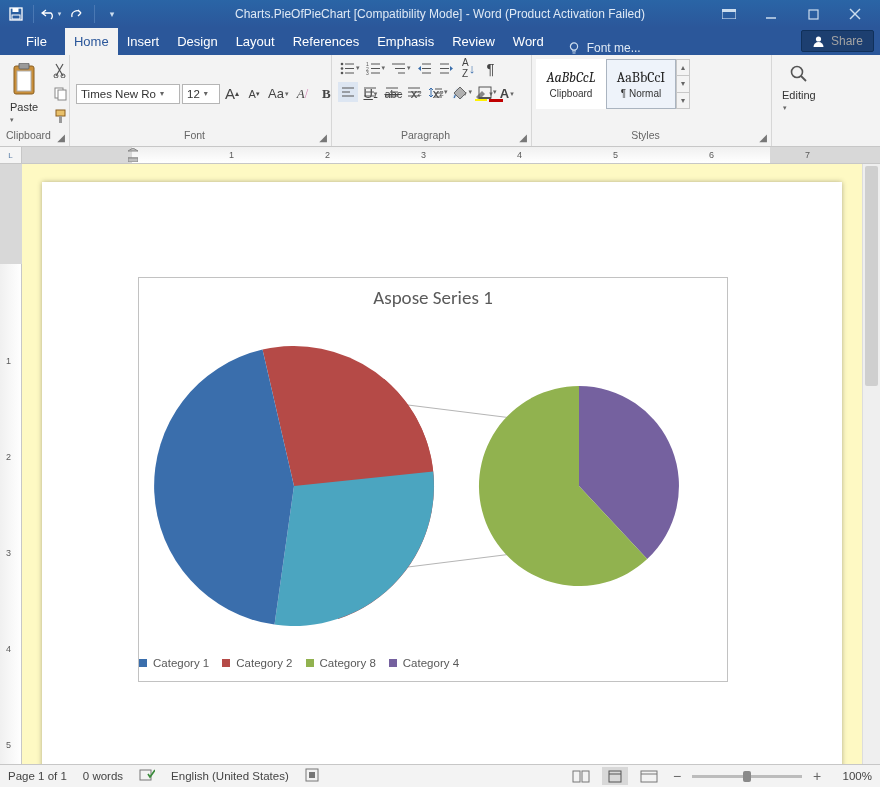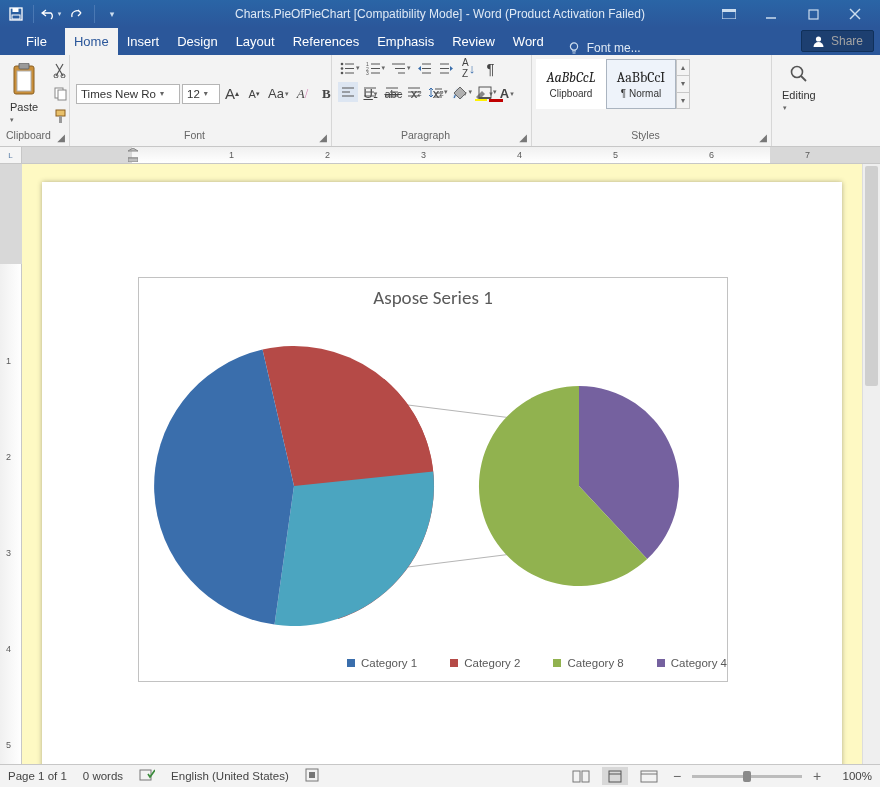--- a/index.html
+++ b/index.html
@@ -67,21 +67,21 @@
   .vruler{position:absolute;left:0;top:17px;width:22px;bottom:0;background:linear-gradient(90deg,#f0f0f0,#fff);border-right:1px solid var(--bd)}
   .vruler .dark{position:absolute;left:0;width:22px;background:#d8d8d8}
   .vruler .dark.t{top:0;height:100px}
   .doc-scroll{position:absolute;left:22px;top:17px;right:18px;bottom:0;overflow:auto;background:#fef9c3}
   .page{width:800px;min-height:1000px;background:#fff;margin:18px auto 30px auto;box-shadow:0 0 5px rgba(0,0,0,.3);position:relative}
   .vscroll{position:absolute;right:0;top:17px;width:18px;bottom:0;background:#efefef;border-left:1px solid #ddd}
   .vscroll .thumb{position:absolute;left:2px;right:2px;top:2px;height:220px;background:#cfcfcf;border-radius:2px}
   
   .chart{position:absolute;left:96px;top:95px;width:590px;height:405px;border:1px solid #c2c2c2;background:#fff}
   .chart-title{text-align:center;font-size:19px;color:#5a5a5a;margin-top:8px;font-family:"Calibri",sans-serif}
-  .legend{position:absolute;bottom:12px;left:0;right:0;display:flex;justify-content:flex-end;gap:33px;font-size:11.5px;color:#595959}
+  .legend{position:absolute;bottom:12px;left:0;right:0;display:flex;justify-content:flex-start;gap:13px;font-size:11.5px;color:#595959}
   .lg{display:flex;align-items:center;gap:6px}
   .lg .sw{width:8px;height:8px}
   
   .status{position:absolute;left:0;right:0;bottom:0;height:23px;background:#f3f3f3;border-top:1px solid var(--bd);display:flex;align-items:center;font-size:11.5px;color:#444;padding:0 8px;gap:16px}
   .status .right{margin-left:auto;display:flex;align-items:center;gap:8px}
   .viewbtn{width:26px;height:18px;display:flex;align-items:center;justify-content:center;color:#666}
   .viewbtn.active{background:#d8d8d8}
   .zslider{width:110px;height:3px;background:#bcbcbc;position:relative}
   .zslider::after{content:"";position:absolute;left:50%;top:-4px;width:8px;height:11px;background:#8a8a8a;border-radius:2px;transform:translateX(-50%)}
   .zpm{width:14px;text-align:center;color:#666;font-size:14px}

